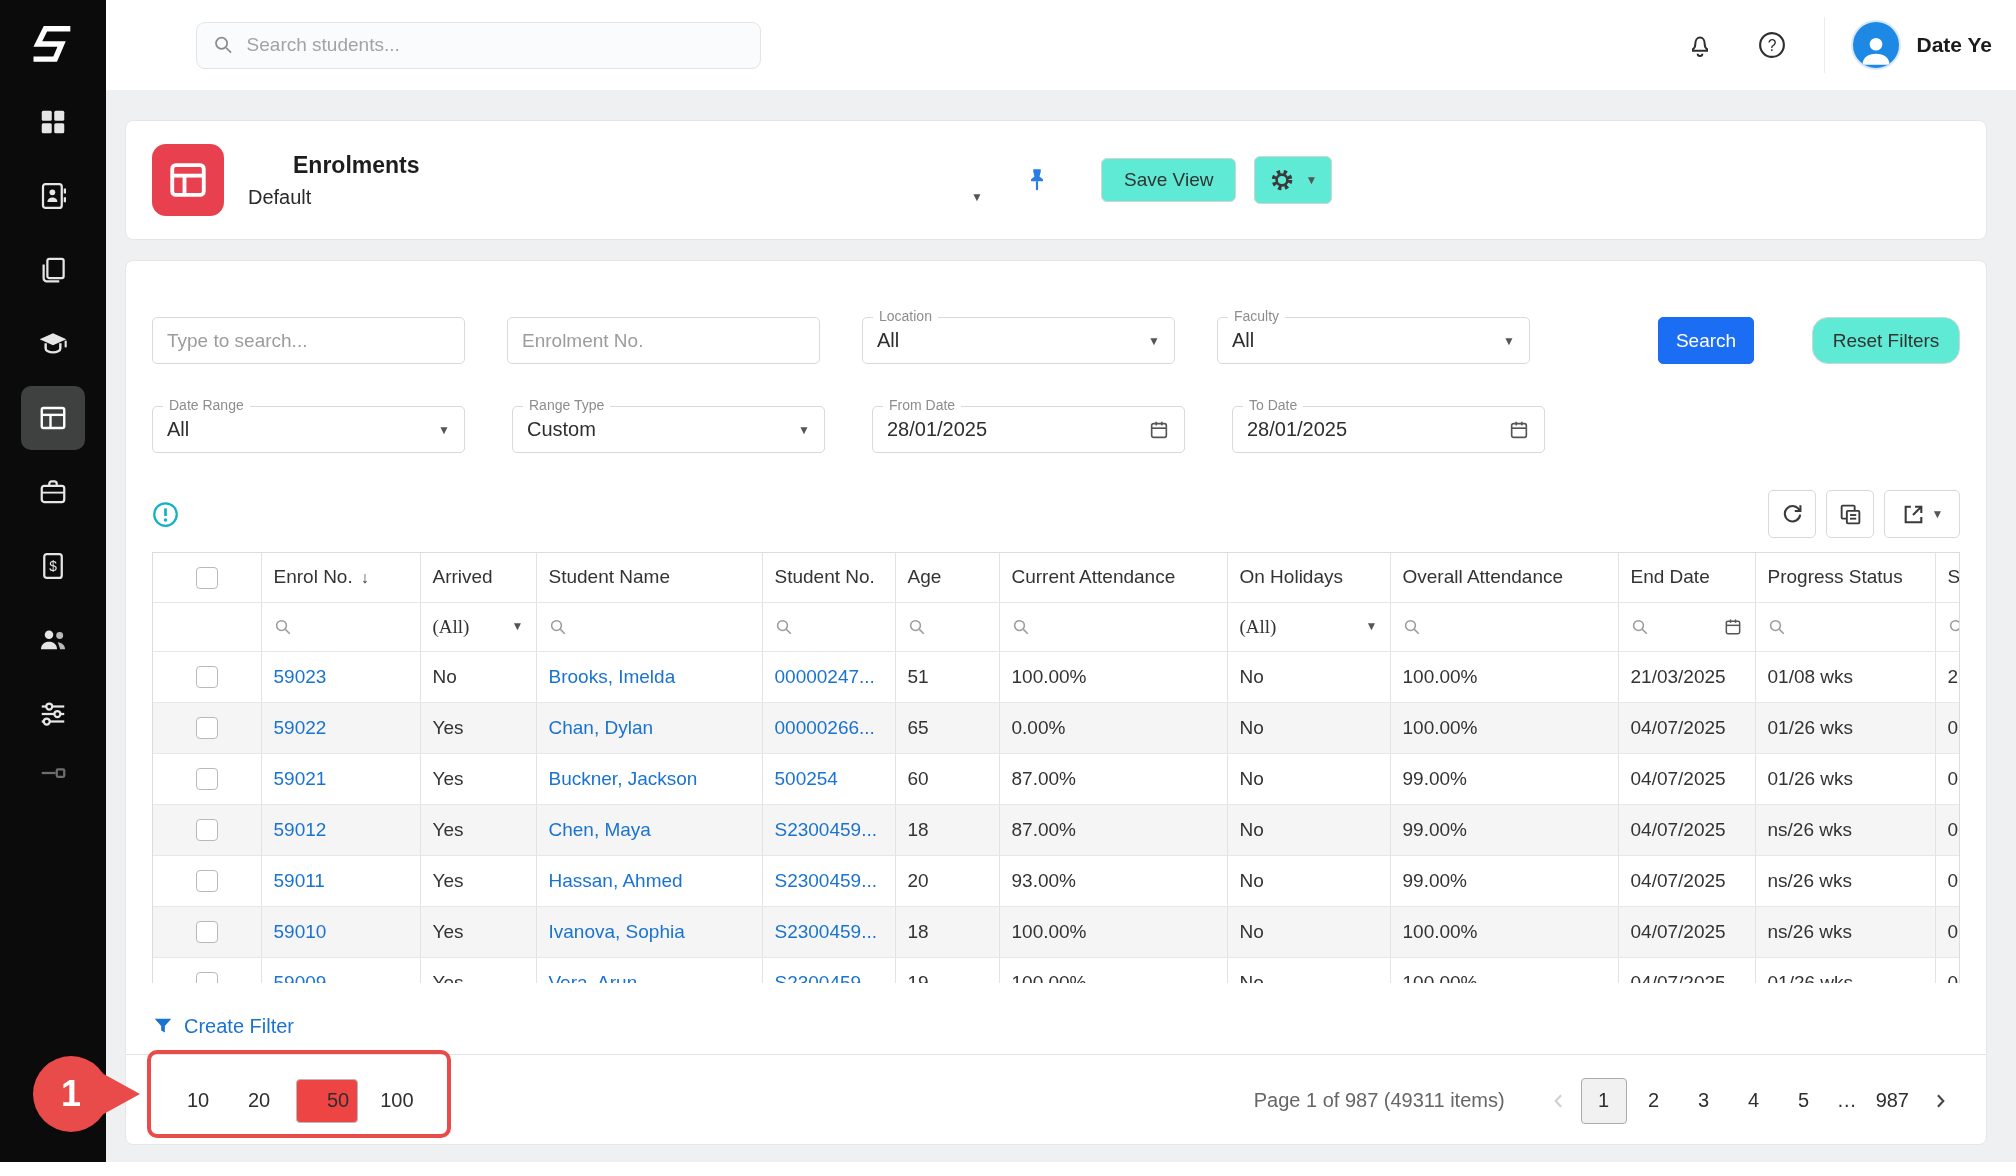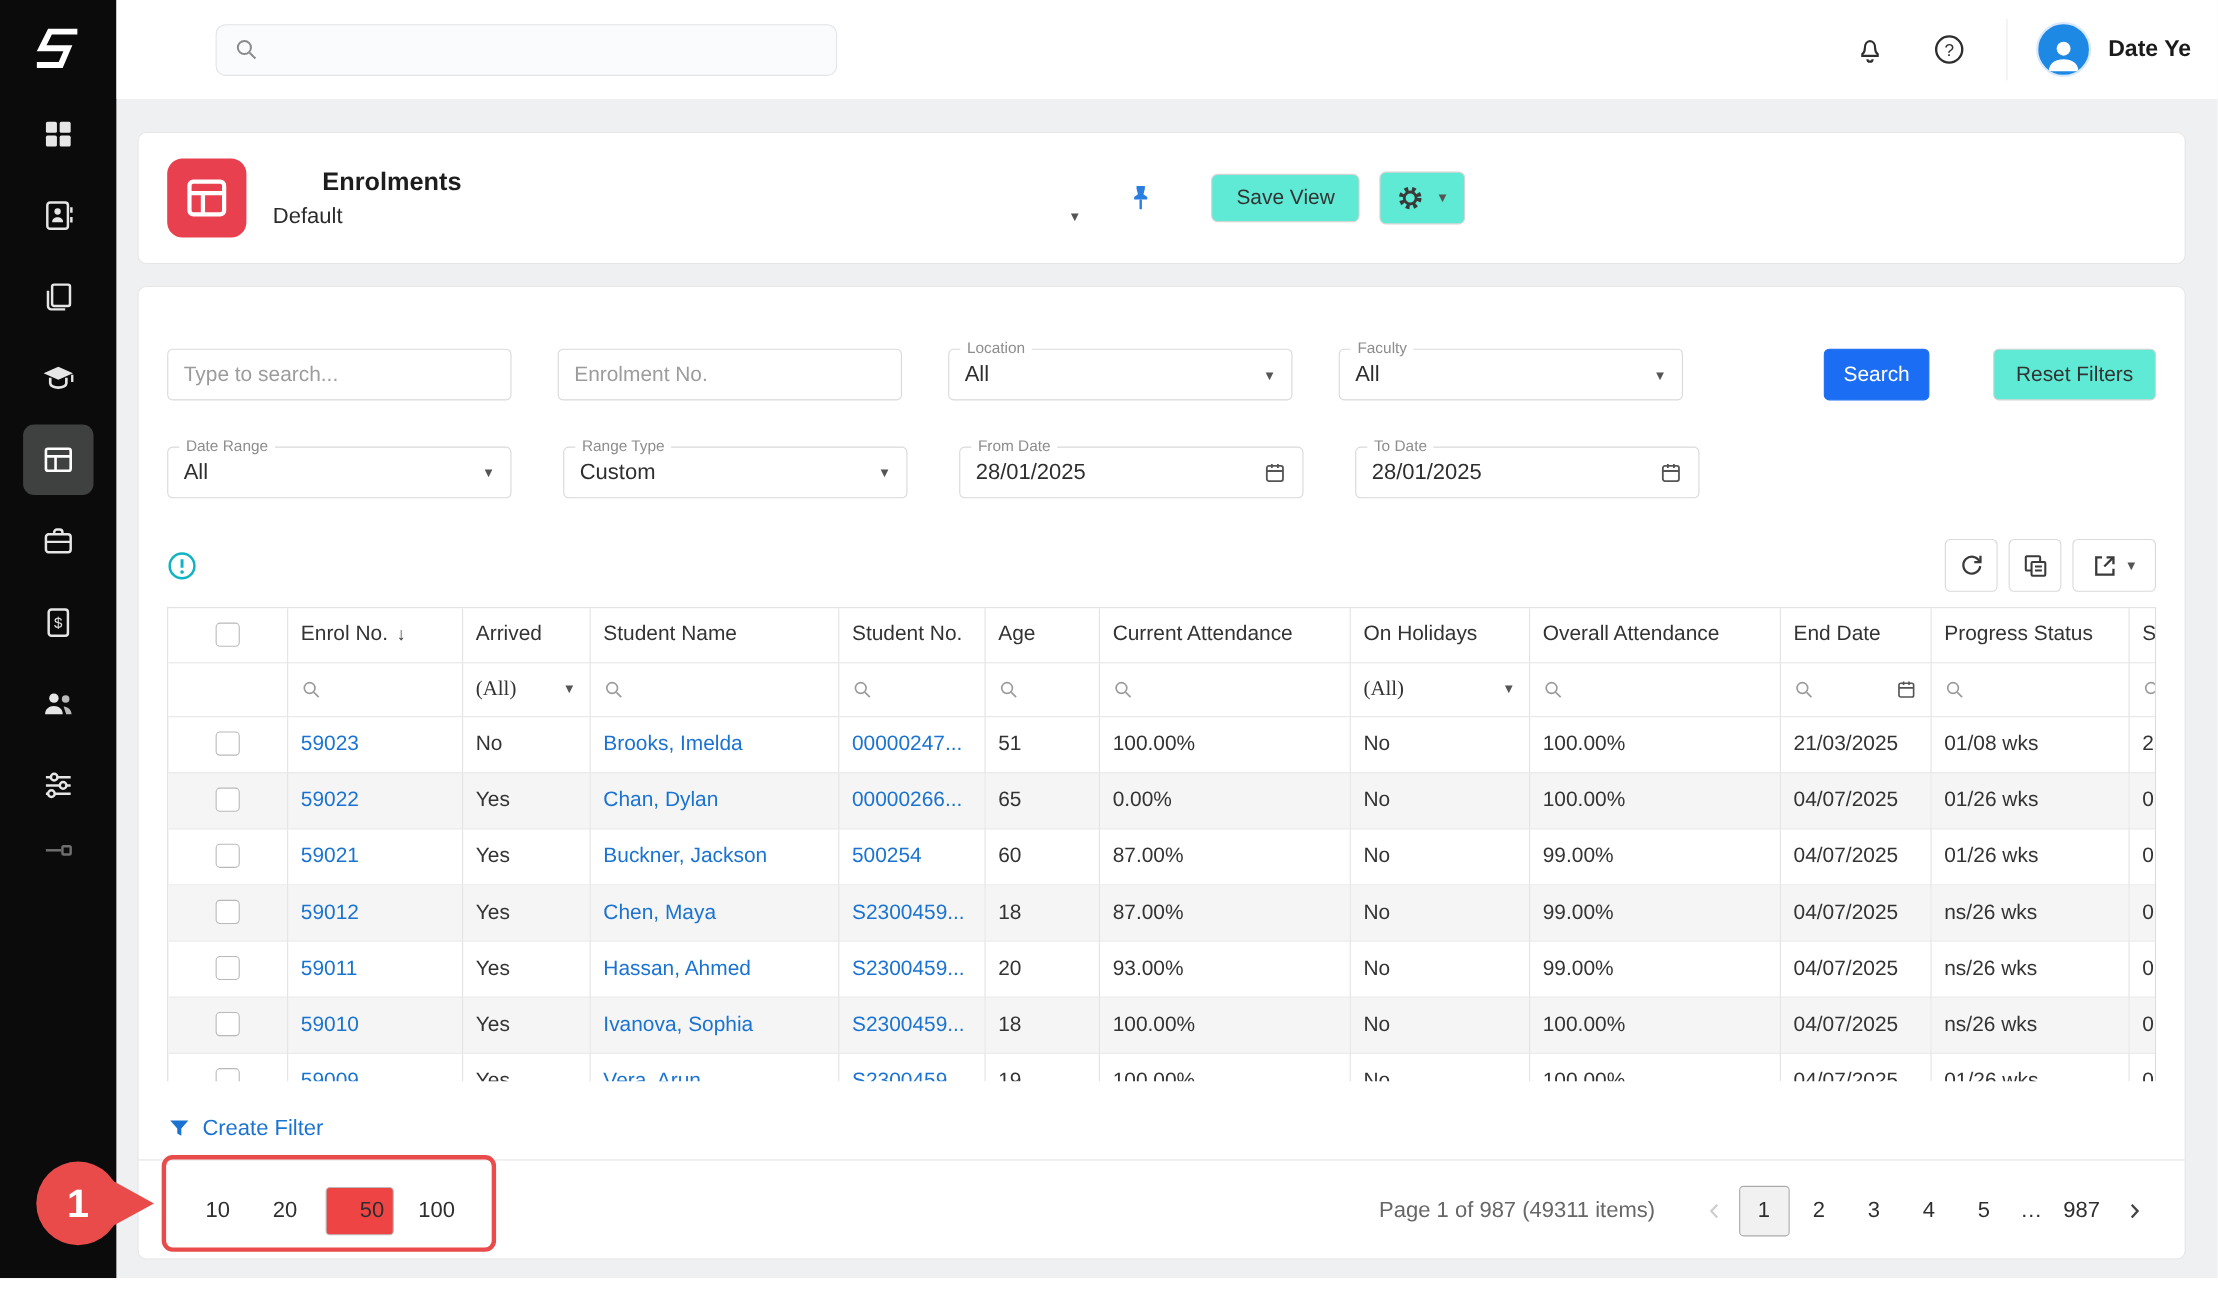--- a/index.html
+++ b/index.html
@@ -51,21 +51,21 @@
   .filters-row { display:flex; align-items:center; gap:42px; margin-top:0; }
   .filters-row.r1 { padding-top:56px; }
   .filters-row.r2 { margin-top:42px;gap:47px; }
   .fld { position:relative; width:313px; height:47px; border:1px solid #d9d9d9; border-radius:5px; background:#fff; display:flex; align-items:center; padding:0 14px; font-size:20px; color:#2e2e2e; flex-shrink:0; }
   .fld .flabel { position:absolute; top:-10px; left:10px; background:#fff; padding:0 6px; font-size:14px; color:#8d8d8d; }
   .fld input { border:none; outline:none; background:transparent; font:inherit; font-size:19px; color:#333; width:100%; }
   .fld input::placeholder { color:#9c9c9c; }
   .fld .fcaret { margin-left:auto; }
   .fld .fcal { margin-left:auto; display:flex; }
   .btn-search { margin-left:auto; width:96px; height:47px; background:#1b6ef3; border-color:#1b6ef3; color:#fff; border-radius:5px; }
-  .btn-reset { margin-left:16px; width:148px; height:47px; border-radius:5px; }
+  .btn-reset { margin-left:16px; width:148px; height:47px; border-radius:16px; }
 
   .info-row { display:flex; align-items:center; margin-top:37px; height:48px; }
   .info-icon { display:flex; cursor:pointer; }
   .grid-actions { margin-left:auto; display:flex; gap:10px; }
   .sq-btn { width:48px; height:48px; border:1px solid #d9d9d9; border-radius:5px; background:#fff; display:flex; align-items:center; justify-content:center; gap:6px; cursor:pointer; }
   .sq-btn.wide { width:76px; }
 
   
   .grid-clip { margin-top:14px; width:1808px; height:431px; overflow:hidden; border:1px solid #dcdcdc; border-bottom:none; }
   table.grid { border-collapse:collapse; table-layout:fixed; width:2021px; font-size:19px; }
@@ -192,20 +192,21 @@
   </aside>
 
   <div class="main">
 
     <header class="topbar">
       <div class="search-box">
         <svg width="22" height="22" viewBox="0 0 24 24">
           <circle cx="10" cy="10" r="6.5" fill="none" stroke="#8a8a8a" stroke-width="2"></circle>
           <line x1="15.2" y1="15.2" x2="21" y2="21" stroke="#8a8a8a" stroke-width="2"></line>
         </svg>
+        <input type="text" placeholder="Search students..." style="">
       </div>
       <div class="topbar-right">
         <div class="icon-btn-flat">
           <svg width="28" height="28" viewBox="0 0 24 24" fill="none" stroke="#2e2e2e" stroke-width="1.7">
             <path d="M6 17 h12 v-1.4 c-1.5-1-2-2.6-2-4.6 0-3-1.6-5.5-4-5.5 s-4 2.5-4 5.5 c0 2-.5 3.6-2 4.6 z"></path>
             <path d="M10 19.5 a2 2 0 0 0 4 0"></path>
           </svg>
         </div>
         <div class="icon-btn-flat" style="margin-left:28px">
           <svg width="30" height="30" viewBox="0 0 24 24">

